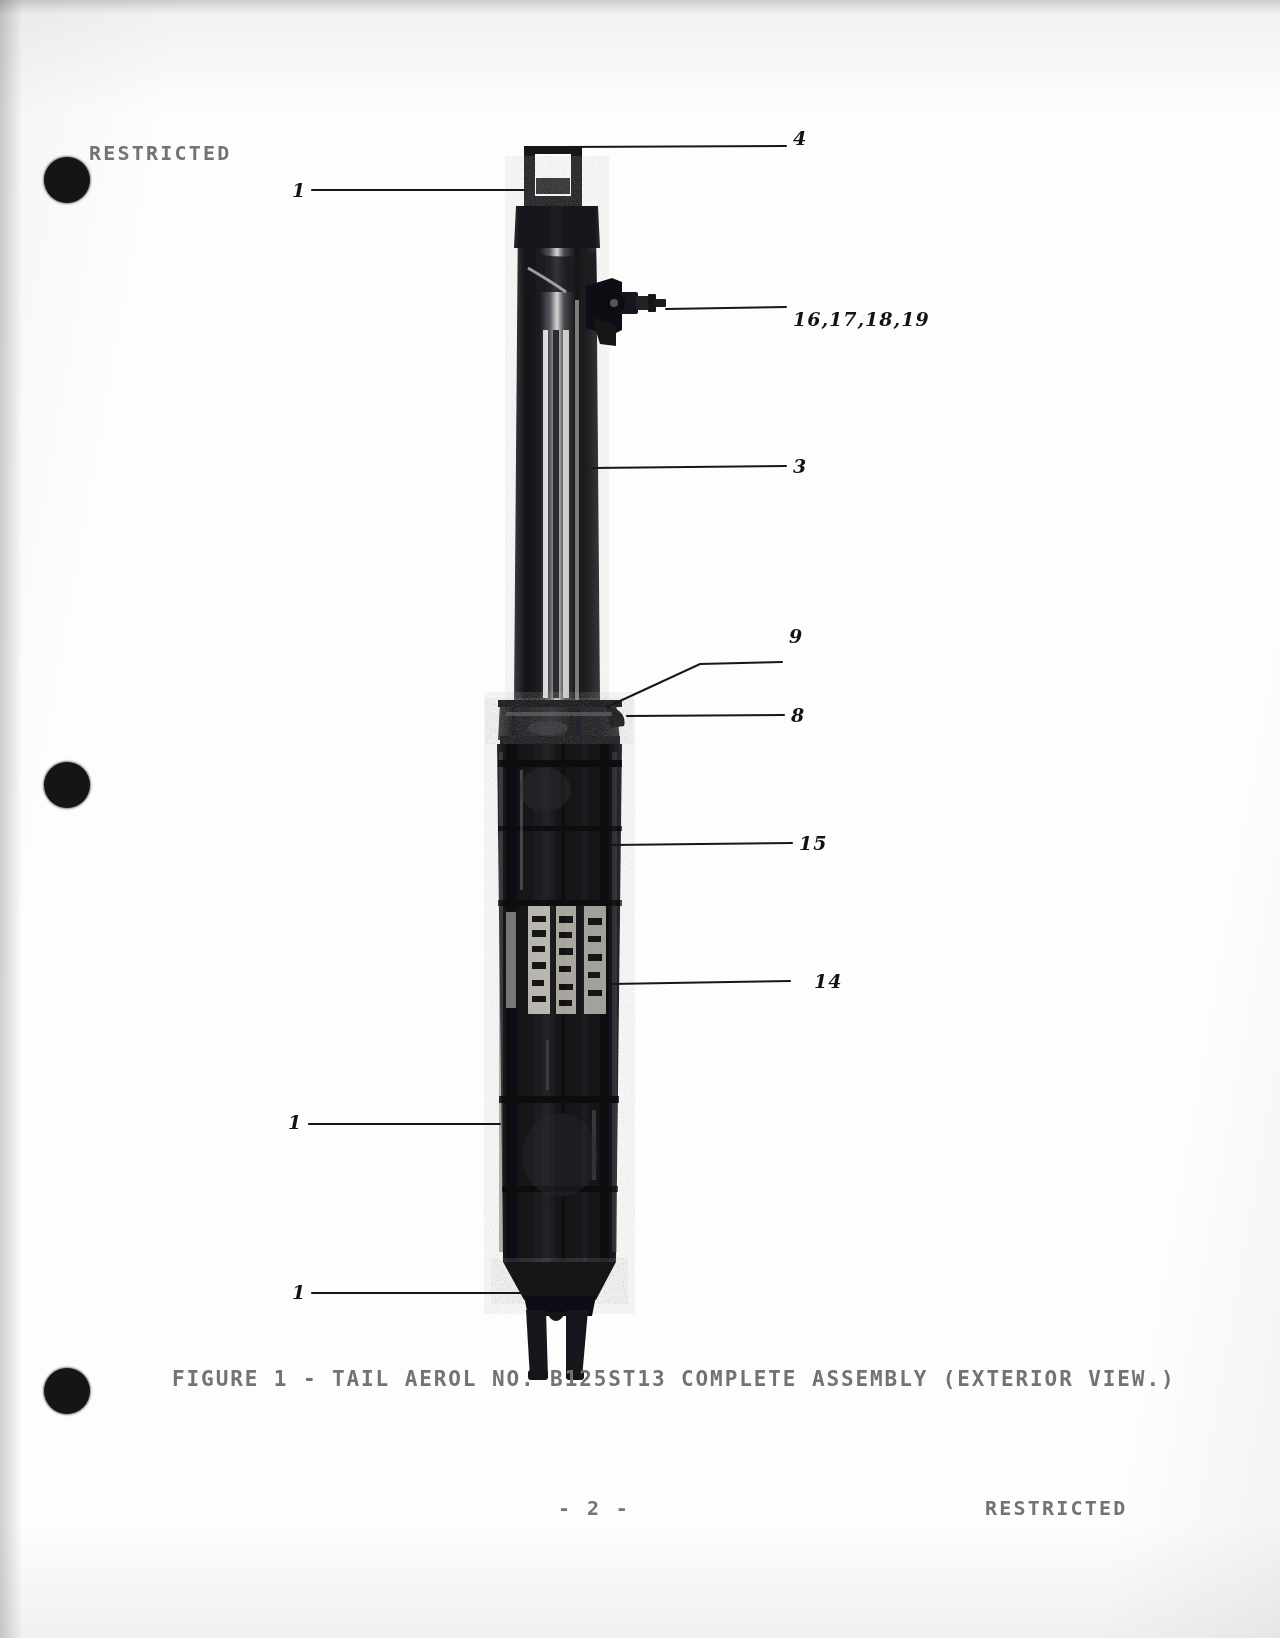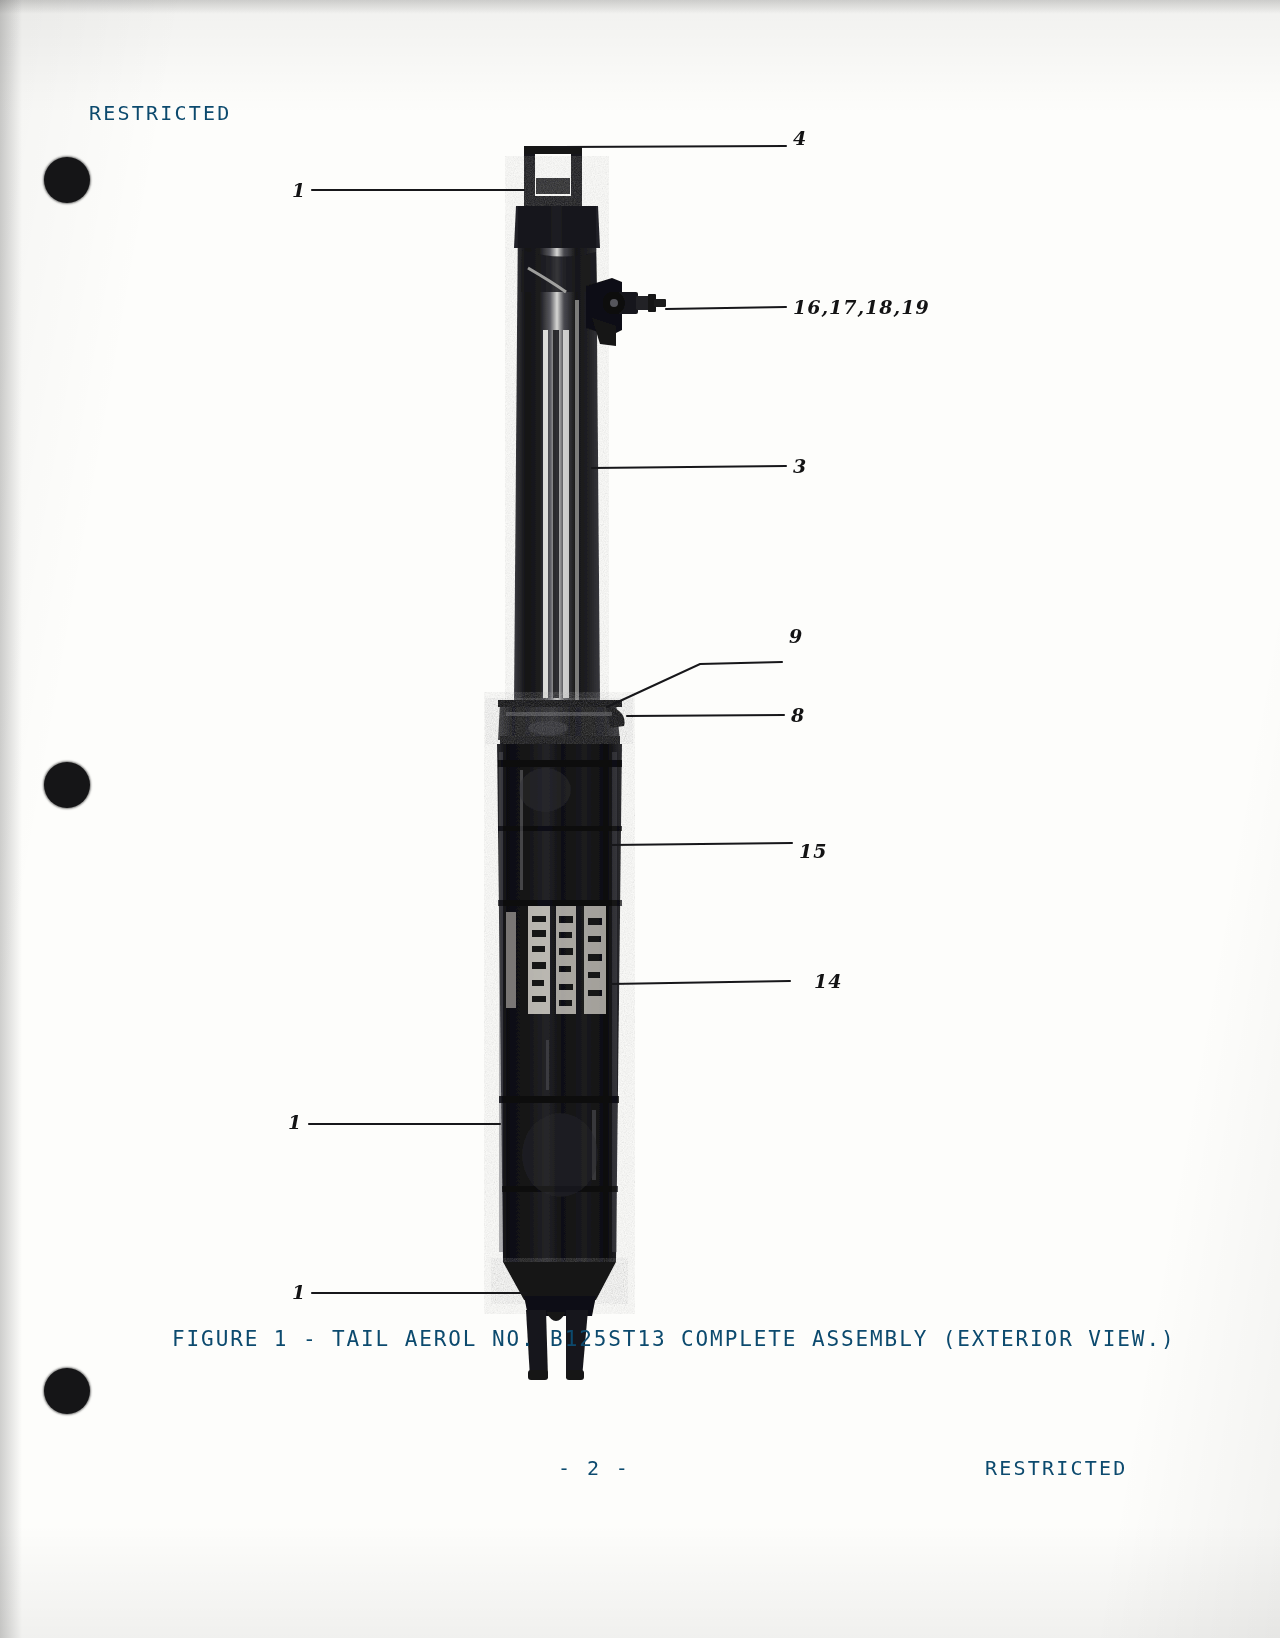--- a/index.html
+++ b/index.html
@@ -39,24 +39,25 @@
     position: absolute;
     left: 0; top: 0;
     width: 100%; height: 14px;
     background: linear-gradient(180deg, rgba(40,40,40,0.18), rgba(40,40,40,0));
     pointer-events: none;
   }
 
   
   .tw {
     font-family: "DejaVu Sans Mono", "Liberation Mono", monospace;
-    font-weight: 400;
-    color: #0c4a6e;
+    font-weight: 700;
+    color: #737373;
     letter-spacing: 1.5px;
     white-space: nowrap;
+    margin-top: 40px;
   }
   .hdr-restricted {
     position: absolute;
     left: 89px;
     top: 101px;
     font-size: 20px;
     letter-spacing: 2.2px;
   }
   .figure-caption {
     position: absolute;
@@ -270,29 +271,29 @@
       <path d="M 610 984 L 790 981"></path>
       <path d="M 309 1124 L 500 1124"></path>
       <path d="M 312 1293 L 527 1293"></path>
     </g>
   </svg>
 
   <div class="callout" style="left:793px; top:127px;">4</div>
 
   <div class="callout" style="left:292px; top:179px;">1</div>
 
-  <div class="callout" style="left:793px; top:296px;">16,17,18,19</div>
+  <div class="callout" style="left:793px; top:308px;">16,17,18,19</div>
 
   <div class="callout" style="left:793px; top:455px;">3</div>
 
   <div class="callout" style="left:789px; top:625px;">9</div>
 
   <div class="callout" style="left:791px; top:704px;">8</div>
 
-  <div class="callout" style="left:799px; top:832px;margin-top:8px;">15</div>
+  <div class="callout" style="left:799px; top:832px;">15</div>
 
   <div class="callout" style="left:814px; top:970px;">14</div>
 
   <div class="callout" style="left:288px; top:1111px;">1</div>
 
   <div class="callout" style="left:292px; top:1281px;">1</div>
 
   <div class="tw figure-caption">FIGURE 1 - TAIL AEROL NO. B125ST13 COMPLETE ASSEMBLY (EXTERIOR VIEW.)</div>
 
   <div class="tw page-number">- 2 -</div>

